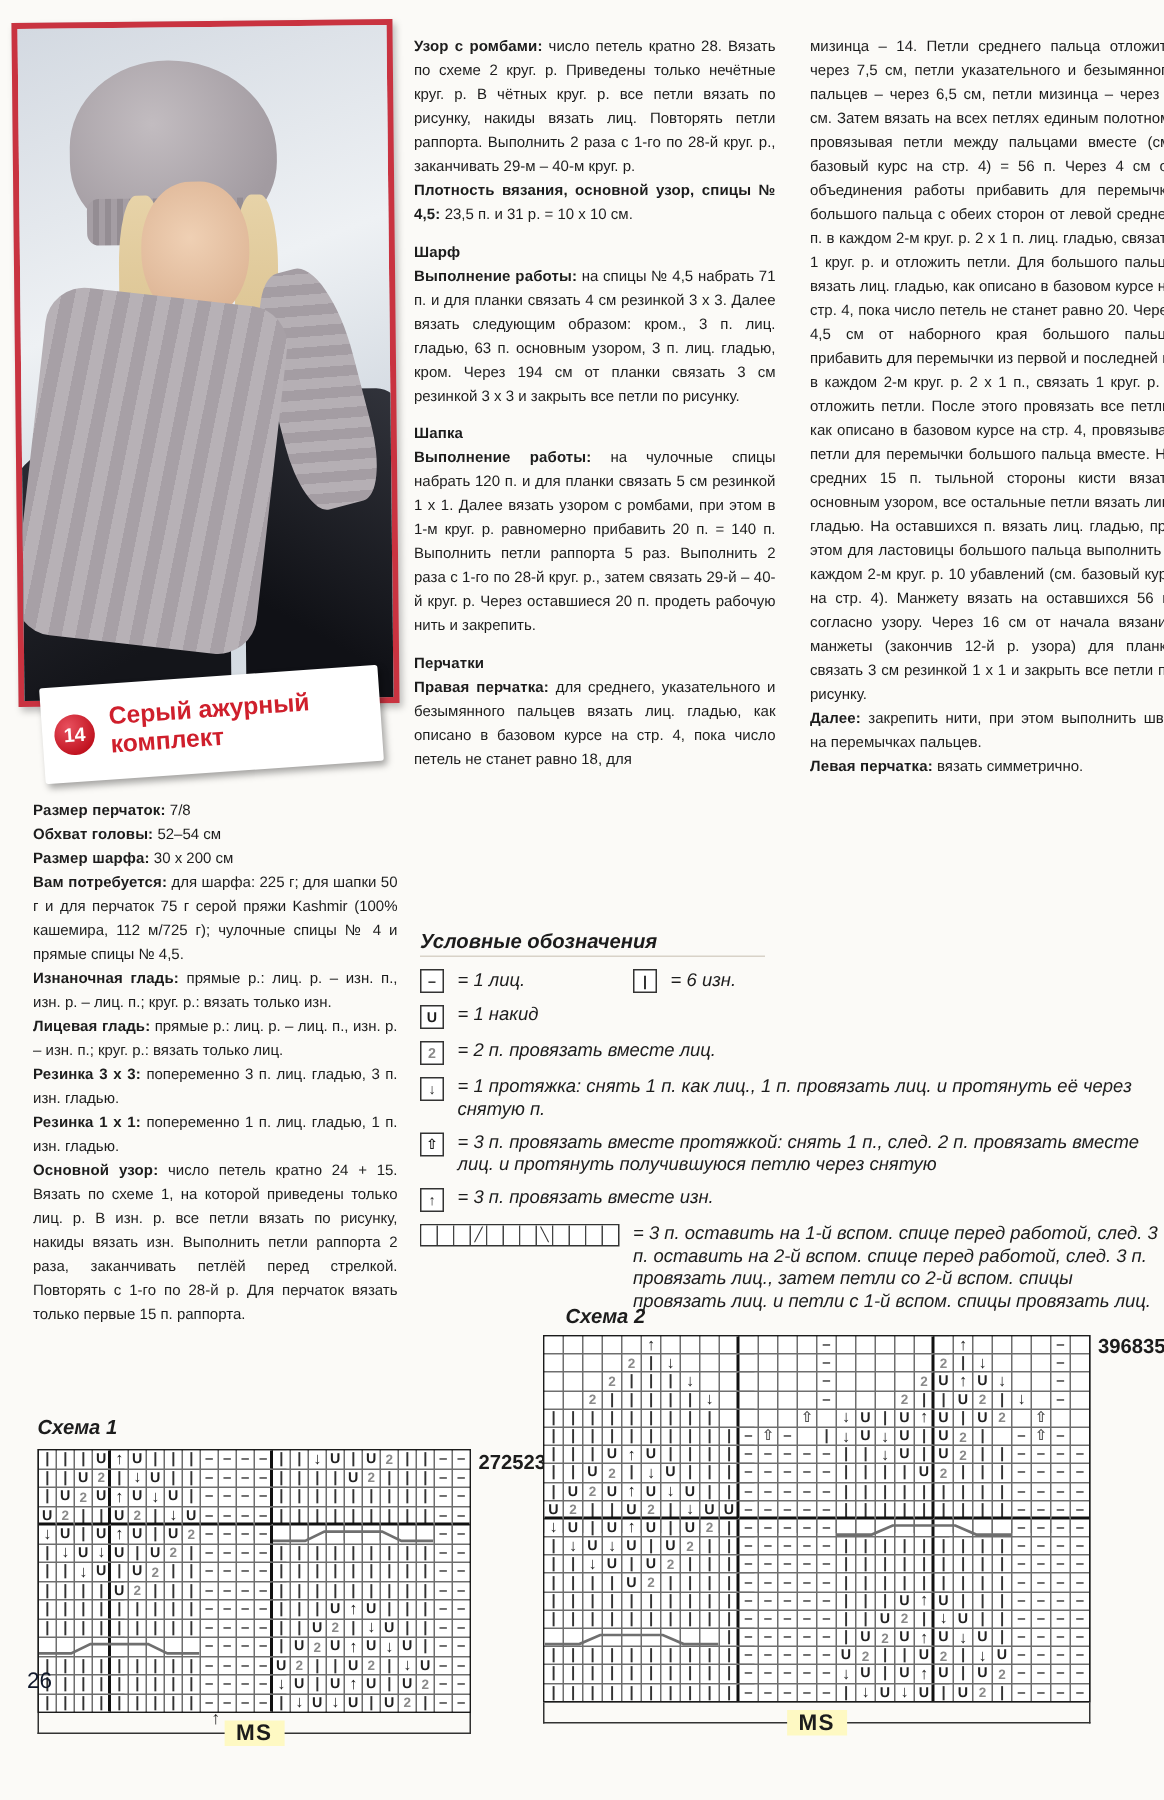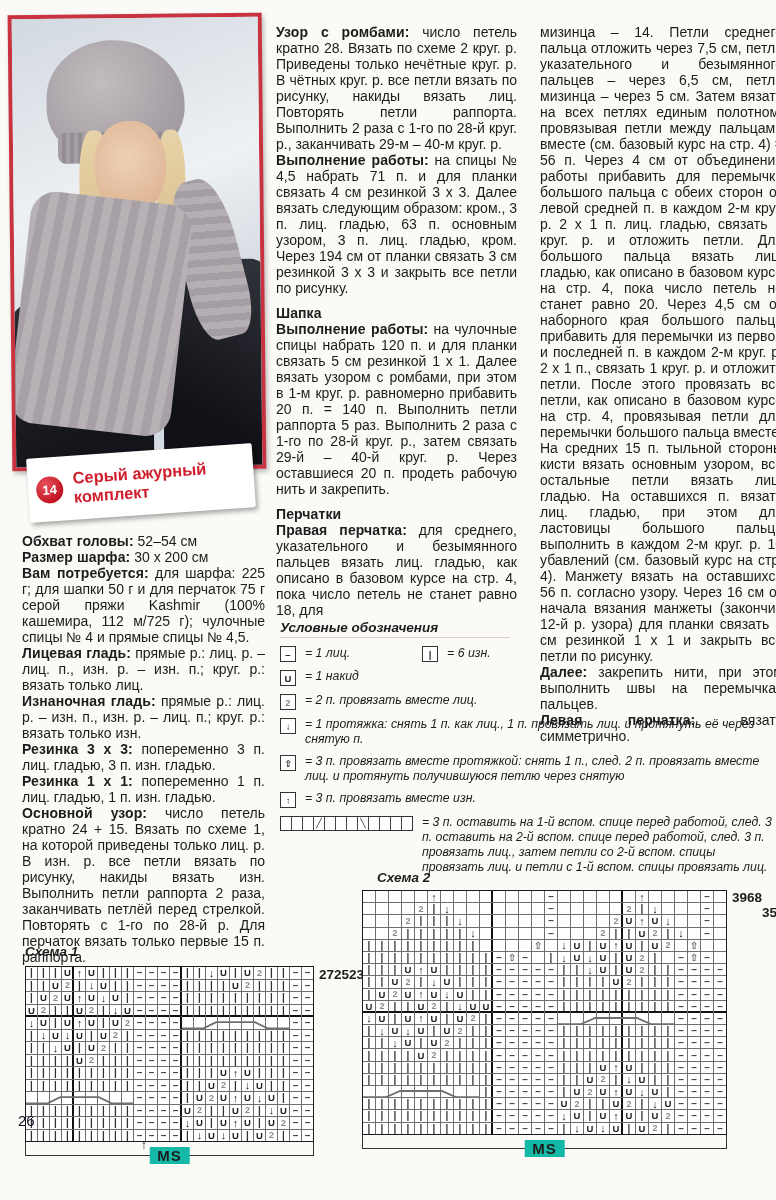--- a/index.html
+++ b/index.html
@@ -30,21 +30,21 @@
   .ph-jacket.r{left:auto;right:-8%;width:48%;height:50%;border-radius:45% 25% 0 0;
       background:linear-gradient(210deg,#33353d,#101116 70%);}
   
   .label-card{position:absolute;left:28px;top:451px;width:226px;height:64px;background:#fff;
       transform:rotate(-4deg);box-shadow:2px 3px 5px rgba(0,0,0,.35);border-radius:2px;
       display:flex;align-items:center;gap:10px;padding:4px 8px;box-sizing:border-box;}
   .badge{min-width:27px;height:27px;border-radius:50%;background:radial-gradient(circle at 35% 30%,#e8505e,#c0121f 75%);
       color:#fff;font-weight:bold;font-size:13px;display:flex;align-items:center;justify-content:center;}
   .label-text{color:#cf1f2c;font-weight:bold;font-size:16.5px;line-height:1.15;}
   
-  .col{position:absolute;text-align:justify;font-size:14px;line-height:16px;}
+  .col{position:absolute;text-align:justify;font-size:10px;line-height:16px;}
   .col p{margin:0;}
   .col p.gap{margin-top:9px;}
   .col b{letter-spacing:.1px;}
   #col-left{left:22px;top:533px;width:243px;}
   #col-middle{left:276px;top:24px;width:241px;}
   #col-right{left:540px;top:24px;width:243px;}
   
   #legend{position:absolute;left:280px;top:620px;width:494px;font-style:italic;font-size:12.3px;line-height:15px;}
   .legend-title{font-weight:bold;font-size:13.5px;border-bottom:1px solid #d8d2c8;padding-bottom:2px;margin-bottom:6px;width:230px;}
   .lg-row{display:flex;align-items:flex-start;margin:7px 0;}
@@ -69,21 +69,21 @@
   .cell.sS{color:#555;font-size:10px;}
   .cell.boldL{box-shadow:-2px 0 0 #111;}
   .cell.boldT{box-shadow:0 -2px 0 #111;}
   .cell.boldL.boldT{box-shadow:-2px 0 0 #111,0 -2px 0 #111;}
   .cable{position:absolute;pointer-events:none;}
   .nums{display:flex;flex-direction:row;padding-left:5px;padding-top:2px;}
   .rum,.rnum{}
   .rnum{display:flex;align-items:center;font-weight:bold;font-size:13.5px;line-height:1;}
   .ms{position:relative;border:1.6px solid #333;border-top:none;height:14px;box-sizing:border-box;}
   .ms-label{position:absolute;left:50%;bottom:-9px;transform:translateX(-50%);
-      background:#14b8a6;padding:0 8px;font-weight:bold;font-size:15px;letter-spacing:1px;}
+      background:#fef9c3;padding:0 8px;font-weight:bold;font-size:15px;letter-spacing:1px;}
   .ms-arrow{position:absolute;top:-4px;font-size:12px;font-weight:bold;}
   #page-num{position:absolute;left:18px;top:1112px;font-size:15px;color:#0f172a;text-align:center;}
 </style>
 </head>
 <body>
 
 <div id="page">
 
   <div class="photo-frame">
     <div class="photo">
@@ -100,31 +100,34 @@
 
   <div class="label-card">
     <span class="badge">14</span>
     <span class="label-text">
       <span>Серый ажурный</span><br>
       <span>комплект</span>
     </span>
   </div>
 
   <div class="col" id="col-left">
+      <p><b>Размер перчаток:</b> 7/8</p>
       <p><b>Обхват головы:</b> 52–54 см</p>
       <p><b>Размер шарфа:</b> 30 х 200 см</p>
       <p><b>Вам потребуется:</b> для шарфа: 225 г; для шапки 50 г и для перчаток 75 г серой пряжи Kashmir (100% кашемира, 112 м/725 г); чулочные спицы № 4 и прямые спицы № 4,5.</p>
+      <p><b>Изнаночная гладь:</b> прямые р.: лиц. р. – изн. п., изн. р. – лиц. п.; круг. р.: вязать только изн.</p>
       <p><b>Лицевая гладь:</b> прямые р.: лиц. р. – лиц. п., изн. р. – изн. п.; круг. р.: вязать только лиц.</p>
-      <p><b>Изнаночная гладь:</b> прямые р.: лиц. р. – изн. п., изн. р. – лиц. п.; круг. р.: вязать только изн.</p>
       <p><b>Резинка 3 х 3:</b> попеременно 3 п. лиц. гладью, 3 п. изн. гладью.</p>
       <p><b>Резинка 1 х 1:</b> попеременно 1 п. лиц. гладью, 1 п. изн. гладью.</p>
       <p><b>Основной узор:</b> число петель кратно 24 + 15. Вязать по схеме 1, на которой приведены только лиц. р. В изн. р. все петли вязать по рисунку, накиды вязать изн. Выполнить петли раппорта 2 раза, заканчивать петлёй перед стрелкой. Повторять с 1-го по 28-й р. Для перчаток вязать только первые 15 п. раппорта.</p>
     </div>
   <div class="col" id="col-middle">
       <p><b>Узор с ромбами:</b> число петель кратно 28. Вязать по схеме 2 круг. р. Приведены только нечётные круг. р. В чётных круг. р. все петли вязать по рисунку, накиды вязать лиц. Повторять петли раппорта. Выполнить 2 раза с 1-го по 28-й круг. р., заканчивать 29-м – 40-м круг. р.</p>
+      <p><b>Плотность вязания, основной узор, спицы № 4,5:</b> 23,5 п. и 31 р. = 10 х 10 см.</p>
+      <p class="gap"><b>Шарф</b></p>
       <p><b>Выполнение работы:</b> на спицы № 4,5 набрать 71 п. и для планки связать 4 см резинкой 3 х 3. Далее вязать следующим образом: кром., 3 п. лиц. гладью, 63 п. основным узором, 3 п. лиц. гладью, кром. Через 194 см от планки связать 3 см резинкой 3 х 3 и закрыть все петли по рисунку.</p>
       <p class="gap"><b>Шапка</b></p>
       <p><b>Выполнение работы:</b> на чулочные спицы набрать 120 п. и для планки связать 5 см резинкой 1 х 1. Далее вязать узором с ромбами, при этом в 1-м круг. р. равномерно прибавить 20 п. = 140 п. Выполнить петли раппорта 5 раз. Выполнить 2 раза с 1-го по 28-й круг. р., затем связать 29-й – 40-й круг. р. Через оставшиеся 20 п. продеть рабочую нить и закрепить.</p>
       <p class="gap"><b>Перчатки</b></p>
       <p><b>Правая перчатка:</b> для среднего, указательного и безымянного пальцев вязать лиц. гладью, как описано в базовом курсе на стр. 4, пока число петель не станет равно 18, для</p>
     </div>
   <div class="col" id="col-right">
       <p>мизинца – 14. Петли среднего пальца отложить через 7,5 см, петли указательного и безымянного пальцев – через 6,5 см, петли мизинца – через 5 см. Затем вязать на всех петлях единым полотном, провязывая петли между пальцами вместе (см. базовый курс на стр. 4) = 56 п. Через 4 см от объединения работы прибавить для перемычки большого пальца с обеих сторон от левой средней п. в каждом 2-м круг. р. 2 х 1 п. лиц. гладью, связать 1 круг. р. и отложить петли. Для большого пальца вязать лиц. гладью, как описано в базовом курсе на стр. 4, пока число петель не станет равно 20. Через 4,5 см от наборного края большого пальца прибавить для перемычки из первой и последней п. в каждом 2-м круг. р. 2 х 1 п., связать 1 круг. р. и отложить петли. После этого провязать все петли, как описано в базовом курсе на стр. 4, провязывая петли для перемычки большого пальца вместе. На средних 15 п. тыльной стороны кисти вязать основным узором, все остальные петли вязать лиц. гладью. На оставшихся п. вязать лиц. гладью, при этом для ластовицы большого пальца выполнить в каждом 2-м круг. р. 10 убавлений (см. базовый курс на стр. 4). Манжету вязать на оставшихся 56 п. согласно узору. Через 16 см от начала вязания манжеты (закончив 12-й р. узора) для планки связать 3 см резинкой 1 х 1 и закрыть все петли по рисунку.</p>
       <p><b>Далее:</b> закрепить нити, при этом выполнить швы на перемычках пальцев.</p>
       <p><b>Левая перчатка:</b> вязать симметрично.</p>
@@ -1125,21 +1128,21 @@
           <div class="cell sdash">–</div>
         </div>
       <div class="ms" style="width: 365px;">
 
         <span class="ms-label">MS</span>
       </div>
     </div>
     <div class="nums">
         <div class="rnum" style="height: 12.2px;">39</div>
         <div class="rnum" style="height: 12.2px;">68</div>
-        <div class="rnum" style="height: 12.2px; margin-top: 15px;">35</div>
+        <div class="rnum" style="height: 12.2px;">35</div>
         <div class="rnum" style="height: 12.2px;">33</div>
         <div class="rnum" style="height: 12.2px;">31</div>
         <div class="rnum" style="height: 12.2px; margin-top: 33px;">29</div>
         <div class="rnum" style="height: 12.2px;">27</div>
         <div class="rnum" style="height: 12.2px;">25</div>
         <div class="rnum" style="height: 12.2px;">23</div>
         <div class="rnum" style="height: 12.2px;">21</div>
         <div class="rnum" style="height: 12.2px;">19</div>
         <div class="rnum" style="height: 12.2px;">17</div>
         <div class="rnum" style="height: 12.2px;">15</div>

